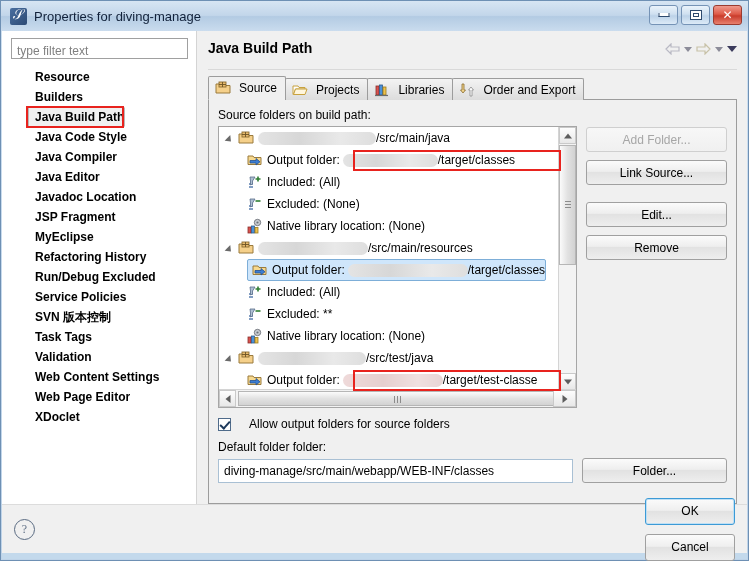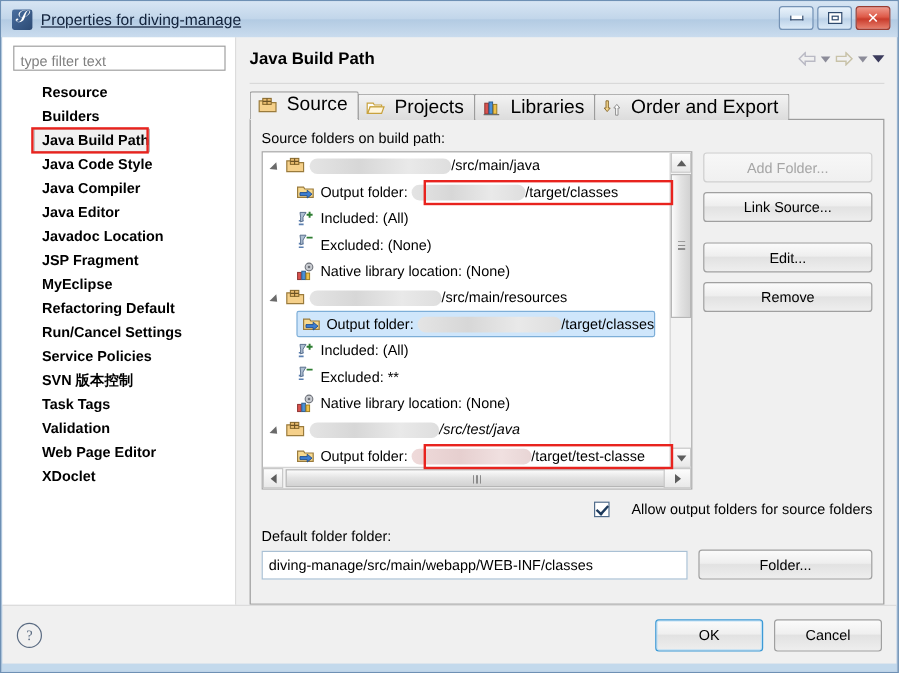--- a/index.html
+++ b/index.html
@@ -27,21 +27,21 @@
     border-radius:2px;
     background:linear-gradient(135deg,#4a6fa0 0%,#2c4a74 100%);
     position:relative;flex:0 0 auto;
   }
   .title-icon:before{
     content:"\01D4AE";position:absolute;left:0;right:0;top:-2px;
     text-align:center;color:#fff;font-size:14px;
     font-family:"DejaVu Serif",serif;
   }
   .title-text{
-    font-size:13px;color:#11213a;white-space:nowrap;text-decoration:underline;
+    font-size:13px;color:#11213a;white-space:nowrap;
   }
   .winbtns{position:absolute;right:6px;top:4px;display:flex;gap:3px;}
   .wb{
     width:29px;height:20px;box-sizing:border-box;
     border:1px solid #7593b6;border-radius:3px;
     background:linear-gradient(to bottom,#eaf3fb 0%,#cfe0f0 45%,#bcd2e8 55%,#dceaf7 100%);
     position:relative;
   }
   .wb i{position:absolute;left:50%;top:50%;transform:translate(-50%,-50%);
     display:block;}
@@ -99,21 +99,21 @@
   .caret{width:0;height:0;border-left:4px solid transparent;border-right:4px solid transparent;
     border-top:5px solid #8c8c99;}
   .caret.dark{border-top-color:#3b3b5c;border-left-width:5px;border-right-width:5px;border-top-width:6px;}
   .hr{height:1px;background:#d9d9d9;margin:3px 0 0 0;}
   
   .tabs{display:flex;align-items:flex-end;height:24px;margin-top:6px;position:relative;z-index:2;}
   .tab{
     height:22px;box-sizing:border-box;display:flex;align-items:center;gap:4px;
     padding:0 8px 0 6px;border:1px solid #9c9c9c;border-bottom:none;
     background:linear-gradient(to bottom,#f3f3f3,#dcdcdc);
-    font-size:16px;color:#000;margin-right:-1px;border-radius:2px 2px 0 0;
+    font-size:12px;color:#000;margin-right:-1px;border-radius:2px 2px 0 0;
   }
   .tab.active{
     background:#f0f0f0;height:24px;border-color:#9c9c9c;
     border-bottom:1px solid #f0f0f0;font-weight:normal;
   }
   .tabpanel{
     flex:1 1 auto;min-height:0;border:1px solid #9c9c9c;margin-top:-1px;
     background:#f0f0f0;padding:8px 9px 8px 9px;box-sizing:border-box;
     display:flex;flex-direction:column;
   }
@@ -196,21 +196,21 @@
   .btn{
     height:25px;box-sizing:border-box;
     border:1px solid #a0a0a0;border-radius:3px;
     background:linear-gradient(to bottom,#fbfbfb 0%,#eeeeee 45%,#e2e2e2 50%,#eeeeee 100%);
     font-size:12px;color:#000;display:flex;align-items:center;justify-content:center;
     font-family:"Liberation Sans",sans-serif;
   }
   .btn.disabled{color:#a6a6a6;border-color:#cfcfcf;
     background:linear-gradient(to bottom,#f7f7f7,#f0f0f0);}
   .btn.gap{margin-top:9px;}
-  .checkrow{display:flex;align-items:center;gap:18px;margin-top:9px;font-size:12px;justify-content:flex-end;}
+  .checkrow{display:flex;align-items:center;gap:18px;margin-top:9px;font-size:12px;}
   .cbx{
     width:13px;height:13px;box-sizing:border-box;border:1px solid #4f6b8a;background:#fff;
     position:relative;flex:0 0 auto;
   }
   .cbx:after{
     content:"";position:absolute;left:3px;top:0px;width:4px;height:8px;
     border:solid #1d3a5c;border-width:0 2px 2px 0;transform:rotate(42deg);
   }
   .outlbl{margin-top:9px;font-size:12px;}
   .outrow{display:flex;gap:9px;margin-top:4px;align-items:center;}
@@ -222,21 +222,21 @@
   
   .footer{
     height:48px;flex:0 0 48px;background:#f0f0f0;border-top:1px solid #dcdcdc;
     display:flex;align-items:center;padding:0 12px;margin:0 1px 0 1px;position:relative;
   }
   .help{
     width:19px;height:19px;border-radius:50%;border:1px solid #5a6b82;
     color:#5a6b82;font-size:12px;display:flex;align-items:center;justify-content:center;
     font-family:"Liberation Serif",serif;
   }
-  .footbtns{margin-left:auto;display:flex;gap:9px;}
+  .footbtns{margin-left:auto;display:flex;gap:9px;flex-direction:column;}
   .fbtn{
     width:90px;height:27px;box-sizing:border-box;border-radius:3px;
     border:1px solid #a0a0a0;
     background:linear-gradient(to bottom,#fbfbfb 0%,#efefef 45%,#e2e2e2 50%,#eeeeee 100%);
     font-size:12px;display:flex;align-items:center;justify-content:center;
   }
   .fbtn.default{border:1px solid #3c9ad6;box-shadow:0 0 0 1px #bfe0f5 inset;}
   .statusstrip{height:6px;background:#c3d9ec;margin:0 1px 1px 1px;}
 </style>
 </head>
@@ -286,36 +286,39 @@
           <div class="sel-wrap">
             <div class="tnode"><span>Javadoc Location</span></div>
           </div>
           <div class="sel-wrap">
             <div class="tnode"><span>JSP Fragment</span></div>
           </div>
           <div class="sel-wrap">
             <div class="tnode"><span>MyEclipse</span></div>
           </div>
           <div class="sel-wrap">
-            <div class="tnode"><span>Refactoring Default</span></div>
-          </div>
-          <div class="sel-wrap">
-            <div class="tnode"><span>Run/Cancel Settings</span></div>
+            <div class="tnode"><span>Refactoring History</span></div>
+          </div>
+          <div class="sel-wrap">
+            <div class="tnode"><span>Run/Debug Excluded</span></div>
           </div>
           <div class="sel-wrap">
             <div class="tnode"><span>Service Policies</span></div>
           </div>
           <div class="sel-wrap">
             <div class="tnode"><span>SVN 版本控制</span></div>
           </div>
           <div class="sel-wrap">
             <div class="tnode"><span>Task Tags</span></div>
           </div>
           <div class="sel-wrap">
             <div class="tnode"><span>Validation</span></div>
+          </div>
+          <div class="sel-wrap">
+            <div class="tnode"><span>Web Content Settings</span></div>
           </div>
           <div class="sel-wrap">
             <div class="tnode"><span>Web Page Editor</span></div>
           </div>
           <div class="sel-wrap">
             <div class="tnode"><span>XDoclet</span></div>
           </div>
         </div>
     </div>
 
@@ -408,21 +411,21 @@
                     <span class="ico"><svg width="16" height="16" viewBox="0 0 16 16">
                         <path d="M2,10 L6,10 M2,13 L6,13" stroke="#5b7fb0" stroke-width="1.3"></path>
                         <path d="M3,3 L8,3 L5.5,7 L5.5,10 L3.5,11 L3.5,7 Z" fill="#b9c7d8" stroke="#4b6party" stroke-width="0.8"></path>
                         <path d="M3,3 L8,3 L5.5,7 L5.5,10 L3.5,11 L3.5,7 Z" fill="#aebfd2" stroke="#5a6f8c" stroke-width="0.8"></path>
                         <path d="M11,2.5 L11,7.5 M8.5,5 L13.5,5" stroke="#2e7d32" stroke-width="1.6"></path>
                       </svg></span>
                     <span>Included: (All)</span>
                   </span>
                 </div>
                 <div class="row lvl2">
-                  <span style="display: inline-flex; ">
+                  <span style="display: inline-flex; align-items: center;">
                     <span class="ico"><svg width="16" height="16" viewBox="0 0 16 16">
                         <path d="M2,10 L6,10 M2,13 L6,13" stroke="#5b7fb0" stroke-width="1.3"></path>
                         <path d="M3,3 L8,3 L5.5,7 L5.5,10 L3.5,11 L3.5,7 Z" fill="#b9c7d8" stroke="#4b6party" stroke-width="0.8"></path>
                         <path d="M3,3 L8,3 L5.5,7 L5.5,10 L3.5,11 L3.5,7 Z" fill="#aebfd2" stroke="#5a6f8c" stroke-width="0.8"></path>
                         <path d="M8.5,5 L13.5,5" stroke="#2e7d32" stroke-width="1.6"></path>
                       </svg></span>
                     <span>Excluded: (None)</span>
                   </span>
                 </div>
                 <div class="row lvl2">
@@ -465,21 +468,21 @@
                     <span class="ico"><svg width="16" height="16" viewBox="0 0 16 16">
                         <path d="M2,10 L6,10 M2,13 L6,13" stroke="#5b7fb0" stroke-width="1.3"></path>
                         <path d="M3,3 L8,3 L5.5,7 L5.5,10 L3.5,11 L3.5,7 Z" fill="#b9c7d8" stroke="#4b6party" stroke-width="0.8"></path>
                         <path d="M3,3 L8,3 L5.5,7 L5.5,10 L3.5,11 L3.5,7 Z" fill="#aebfd2" stroke="#5a6f8c" stroke-width="0.8"></path>
                         <path d="M11,2.5 L11,7.5 M8.5,5 L13.5,5" stroke="#2e7d32" stroke-width="1.6"></path>
                       </svg></span>
                     <span>Included: (All)</span>
                   </span>
                 </div>
                 <div class="row lvl2">
-                  <span style="display: inline-flex; align-items: flex-start;">
+                  <span style="display: inline-flex; align-items: center;">
                     <span class="ico"><svg width="16" height="16" viewBox="0 0 16 16">
                         <path d="M2,10 L6,10 M2,13 L6,13" stroke="#5b7fb0" stroke-width="1.3"></path>
                         <path d="M3,3 L8,3 L5.5,7 L5.5,10 L3.5,11 L3.5,7 Z" fill="#b9c7d8" stroke="#4b6party" stroke-width="0.8"></path>
                         <path d="M3,3 L8,3 L5.5,7 L5.5,10 L3.5,11 L3.5,7 Z" fill="#aebfd2" stroke="#5a6f8c" stroke-width="0.8"></path>
                         <path d="M8.5,5 L13.5,5" stroke="#2e7d32" stroke-width="1.6"></path>
                       </svg></span>
                     <span>Excluded: **</span>
                   </span>
                 </div>
                 <div class="row lvl2">
@@ -488,21 +491,21 @@
                         <rect x="1" y="9" width="3" height="6" fill="#d9534f" stroke="#8a2f2c" stroke-width="0.8"></rect>
                         <rect x="4.5" y="8" width="3" height="7" fill="#4a90d9" stroke="#2b5a8a" stroke-width="0.8"></rect>
                         <rect x="8" y="9.5" width="3" height="5.5" fill="#efc14a" stroke="#9a7b22" stroke-width="0.8"></rect>
                         <circle cx="10.5" cy="4.5" r="3.2" fill="#c9ccd1" stroke="#6c7078" stroke-width="0.9"></circle>
                         <circle cx="10.5" cy="4.5" r="1.1" fill="#6c7078"></circle>
                       </svg></span>
                     <span>Native library location: (None)</span>
                   </span>
                 </div>
                 <div class="row">
-                  <span style="display: inline-flex; align-items: center; font-style: italic;">
+                  <span style="display: inline-flex; align-items: center;">
                     <span class="twisty"></span>
                     <span class="ico"><svg width="16" height="16" viewBox="0 0 16 16">
                         <path d="M1,4 L6,4 L7,5.5 L15,5.5 L15,13 L1,13 Z" fill="#f5d08a" stroke="#9a7b3c" stroke-width="1"></path>
                         <rect x="4" y="2" width="7" height="5" fill="#e8bb6e" stroke="#8a6c30" stroke-width="0.9"></rect>
                         <path d="M4,4.5 L11,4.5 M7.5,2 L7.5,7" stroke="#6d5324" stroke-width="0.9"></path>
                       </svg></span>
                     <span class="blur" style="width: 108px;"></span>
                     <span>/src/test/java</span>
                   </span>
                 </div>

